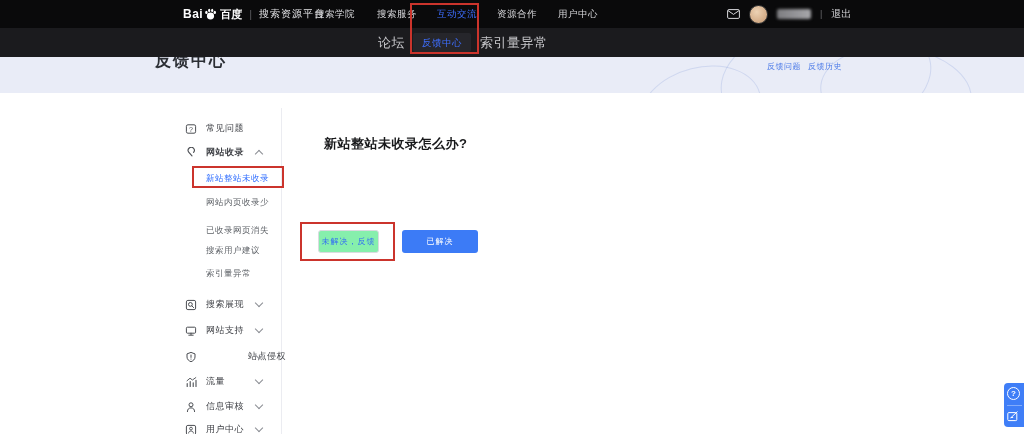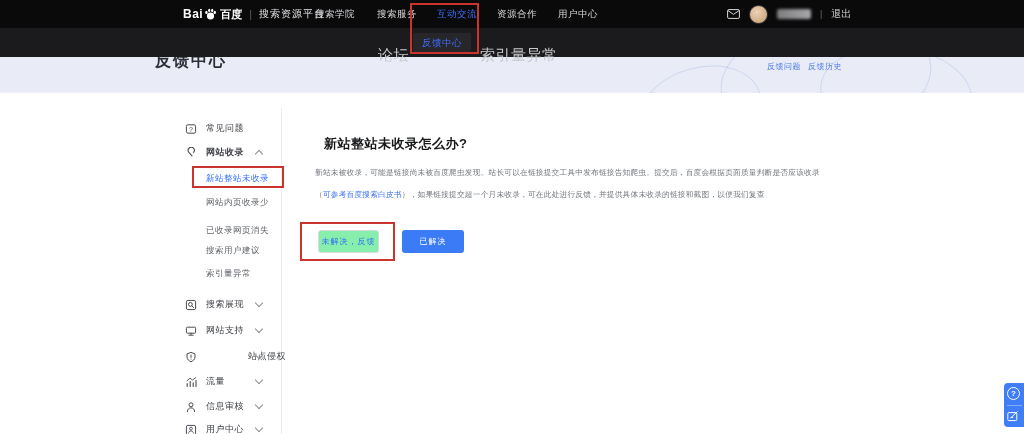--- a/index.html
+++ b/index.html
@@ -17,21 +17,21 @@
   .topnav-item{top:0;height:28px;line-height:28px;font-size:9.5px;color:#d9d9dc;letter-spacing:0.5px;cursor:pointer;}
   .topnav-item.active{color:#3e6eff;}
   #user-area{left:727px;top:0;height:28px;display:flex;align-items:center;gap:9px;}
   #avatar{width:17px;height:17px;border-radius:50%;background:radial-gradient(circle at 40% 35%,#ecd2b4,#c79a72);border:1px solid #3a3a3a;}
   #user-name-blur{width:34px;height:10px;border-radius:2px;background:linear-gradient(90deg,#7d7d80,#a7a7ab);filter:blur(1.5px);}
   .user-sep{color:#6a6a6e;font-size:9px;}
   #logout{color:#d9d9dc;font-size:10px;cursor:pointer;}
 
   
   #secondbar{left:0;top:28px;width:1024px;height:29px;background:#1b1b1e;z-index:10;}
-  .subnav-item{top:12px;height:19px;line-height:29px;font-size:15px;color:#c9c9cd;letter-spacing:0.5px;cursor:pointer;}
+  .subnav-item{top:0;height:19px;line-height:29px;font-size:13px;color:#c9c9cd;letter-spacing:0.5px;cursor:pointer;}
   #subnav-chip{left:413px;top:5px;height:19px;line-height:19px;padding:0 9px;background:#26262b;border-radius:2px;
                font-size:9.5px;color:#3e6eff;letter-spacing:0.5px;cursor:pointer;}
 
   
   #banner{left:0;top:57px;width:1024px;height:36px;background:#e9ecf7;z-index:1;overflow:hidden;}
   .banner-deco{position:absolute;border:1px solid rgba(140,160,220,0.28);border-radius:50%;}
   #deco1{width:210px;height:120px;left:720px;top:-40px;transform:rotate(-8deg);}
   #deco2{width:150px;height:90px;left:820px;top:-10px;transform:rotate(6deg);}
   #deco3{width:120px;height:80px;left:640px;top:10px;transform:rotate(-14deg);}
   #banner-title{position:absolute;left:155px;top:-6px;font-size:16px;font-weight:bold;color:#2b2e34;letter-spacing:2px;}
@@ -48,21 +48,21 @@
   .side-sub{left:206px;height:12px;line-height:12px;font-size:8.5px;color:#5f6368;letter-spacing:0.5px;white-space:nowrap;cursor:pointer;}
   .side-sub.active{color:#3370ff;}
 
   
   #main-title{left:324px;top:135px;font-size:13px;font-weight:bold;color:#17181a;letter-spacing:0.5px;}
   #main-para{left:315px;top:162px;width:517px;font-size:7.7px;line-height:22px;color:#73787f;letter-spacing:0.2px;
              word-break:break-all;}
   .para-link{color:#3a6ff0;cursor:pointer;}
   .btn{top:230px;height:23px;border-radius:3px;font-size:8px;letter-spacing:1px;display:flex;align-items:center;justify-content:center;cursor:pointer;box-sizing:border-box;}
   #btn-unresolved{left:318px;width:61px;background:#86efac;border:1px solid #dadbe0;color:#3570f2;}
-  #btn-resolved{left:402px;width:62px;background:#3c7bf6;color:#fff;border:none;}
+  #btn-resolved{left:402px;width:76px;background:#3c7bf6;color:#fff;border:none;}
 
   
   .red-box{border:2px solid #cb342c;z-index:20;pointer-events:none;box-sizing:border-box;}
   #redbox-nav{left:410px;top:3px;width:69px;height:51px;}
   #redbox-sidebar{left:192px;top:166px;width:92px;height:22px;}
   #redbox-button{left:300px;top:222px;width:95px;height:39px;}
 
   
   #floating{left:1004px;top:383px;width:28px;height:44px;background:#3f7ef7;border-radius:4px;z-index:15;
             display:flex;flex-direction:column;align-items:flex-start;padding-left:3px;box-sizing:border-box;}
@@ -216,23 +216,20 @@
           <rect x="1.4" y="1.4" width="9.2" height="9.2" rx="1.5" fill="none" stroke="#4a4d52" stroke-width="1"></rect>
           <circle cx="6" cy="4.6" r="1.4" fill="none" stroke="#4a4d52" stroke-width="0.9"></circle>
           <path d="M3.6 9.4 C3.6 7.8 4.6 7 6 7 C7.4 7 8.4 7.8 8.4 9.4" fill="none" stroke="#4a4d52" stroke-width="0.9"></path>
         </svg>
     </span>
     <span class="side-label">用户中心</span>
     <span class="side-chevron chev-down"></span>
   </div>
 
   <div id="main-title" class="abs">新站整站未收录怎么办?</div>
-  <div id="main-para" class="abs">
-    <span>新站未被收录，可能是链接尚未被百度爬虫发现。站长可以在链接提交工具中发布链接告知爬虫。提交后，百度会根据页面质量判断是否应该收录（</span><span class="para-link">可参考百度搜索白皮书</span><span>），如果链接提交超一个月未收录，可在此处进行反馈，并提供具体未收录的链接和截图，以便我们复查</span>
-  </div>
 
   <div id="btn-unresolved" class="abs btn">未解决，反馈</div>
   <div id="btn-resolved" class="abs btn">已解决</div>
 
   <div id="redbox-nav" class="abs red-box"></div>
   <div id="redbox-sidebar" class="abs red-box"></div>
   <div id="redbox-button" class="abs red-box"></div>
 
   <div id="floating" class="abs">
     <div class="float-cell">

